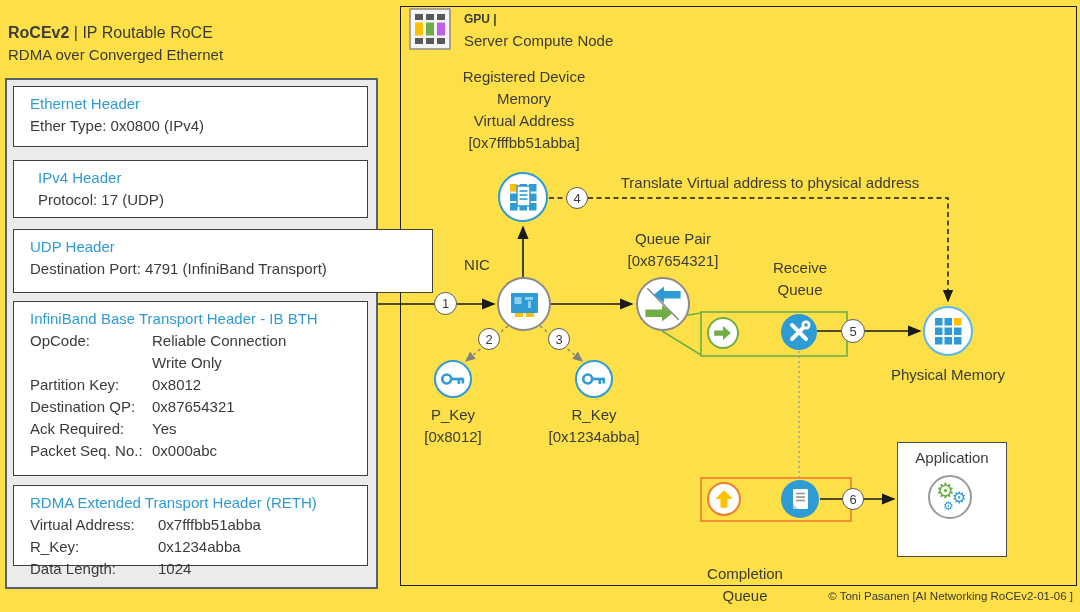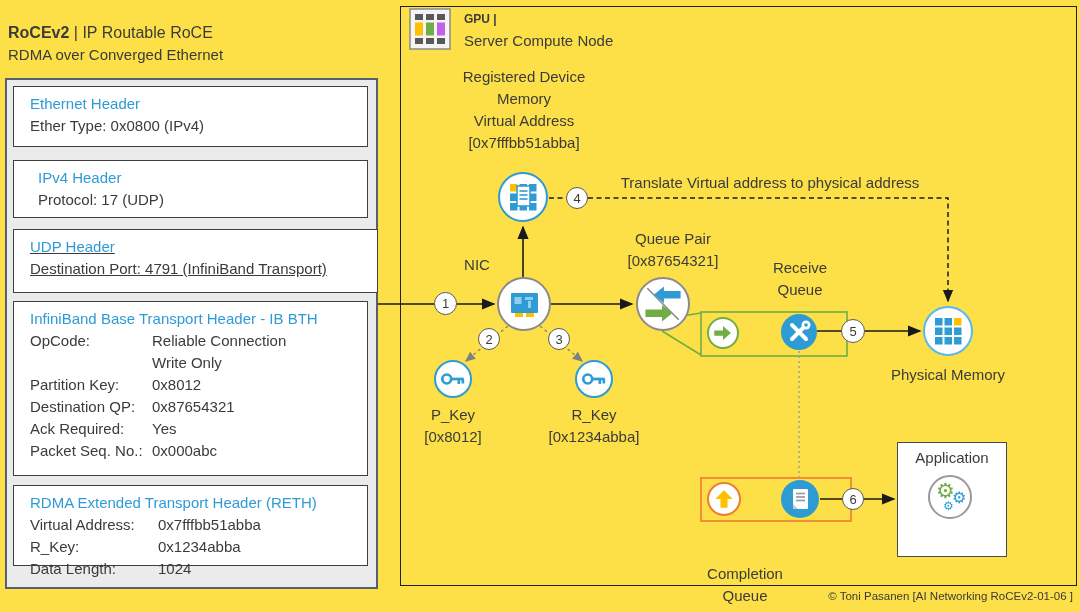--- a/index.html
+++ b/index.html
@@ -47,21 +47,21 @@
   <div class="abs hbox" style="left:13px;top:86px;width:355px;height:61px;">
     <div class="hd">Ethernet Header</div>
     <div>Ether Type: 0x0800 (IPv4)</div>
   </div>
 
   <div class="abs hbox" style="left:13px;top:160px;width:355px;height:58px;padding-left:24px;">
     <div class="hd">IPv4 Header</div>
     <div>Protocol: 17 (UDP)</div>
   </div>
 
-  <div class="abs hbox" style="left:13px;top:229px;width:365px;height:64px;text-decoration:underline;">
+  <div class="abs hbox" style="left:13px;top:229px;width:420px;height:64px;">
     <div class="hd">UDP Header</div>
     <div>Destination Port: 4791 (InfiniBand Transport)</div>
   </div>
 
   <div class="abs hbox" style="left:13px;top:301px;width:355px;height:175px;">
     <div class="hd">InfiniBand Base Transport Header - IB BTH</div>
     <div class="row">
       <span class="lbl">OpCode:</span>
       <span>Reliable Connection</span>
     </div>

